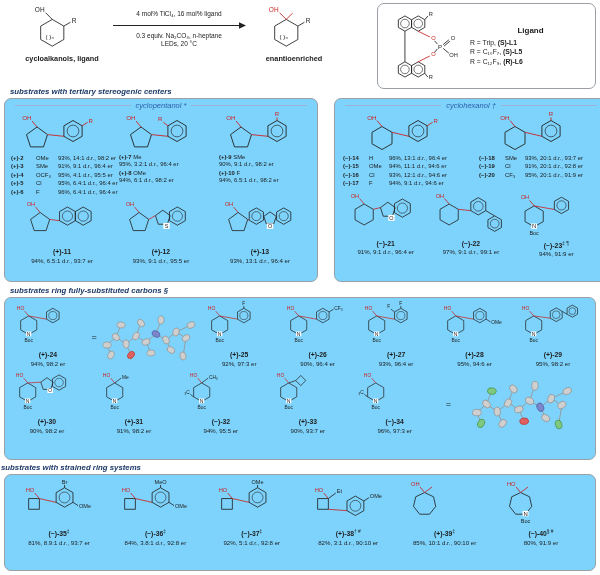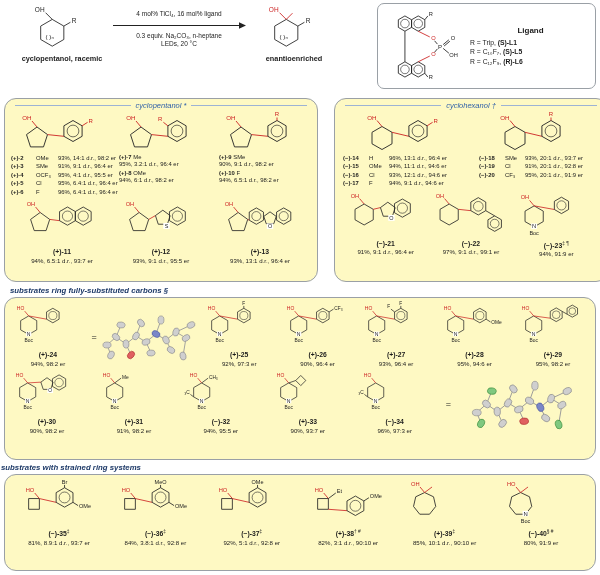--- a/index.html
+++ b/index.html
@@ -5,21 +5,21 @@
 *{box-sizing:border-box;margin:0;padding:0}
 html,body{width:600px;height:575px;background:#fff}
 body{font-family:"Liberation Sans","DejaVu Sans",sans-serif;color:#1c1c1c;position:relative}
 svg{display:block}
 .fig{position:absolute;left:0;top:0;width:600px;height:575px;background:#fff;overflow:hidden}
 .abs{position:absolute}
 .bold{font-weight:700}
 .cap{font-size:7.3px;font-weight:700;text-align:center;margin-top:1px;white-space:nowrap}
 .cond{font-size:6.5px;text-align:center;white-space:nowrap;line-height:8.5px}
 .sec-title{font-style:italic;font-size:7.8px;color:#1e3a68;white-space:nowrap;font-weight:600}
-.obox{position:absolute;border:1px solid #9aa0a6;border-radius:12px;background:#fef9c3}
+.obox{position:absolute;border:1px solid #9aa0a6;border-radius:7px;background:#7dd3fc}
 .boxhead{display:flex;align-items:center;gap:5px;color:#2e5fa8;font-style:italic;font-size:7.5px;margin:2px 10px 0;white-space:nowrap}
 .boxhead::before,.boxhead::after{content:"";flex:1;border-top:1px solid #9db3d4}
 .row{display:flex;align-items:flex-start;justify-content:space-between}
 .grp{display:flex;flex-direction:column;align-items:center}
 .entries{width:100%;padding-left:4px}
 .erow{display:grid;align-items:baseline;font-size:5.9px;line-height:8.4px;white-space:nowrap}
 .erow .el{font-weight:700}
 .erow2{font-size:5.9px;line-height:7.3px;white-space:nowrap;margin-bottom:1.5px}
 .erow2 .bold{font-weight:700}
 .card{display:flex;flex-direction:column;align-items:center}
@@ -42,21 +42,21 @@
     <div id="substrate-svg">
         <svg width="88" height="50" viewBox="0 0 92 50">
           <polygon points="40.0,16.0 52.1,23.0 52.1,37.0 40.0,44.0 27.9,37.0 27.9,23.0" fill="none" stroke="#222" stroke-width="0.9"></polygon>
           <line x1="40.0" y1="16.0" x2="33.0" y2="9.0" stroke="#222" stroke-width="0.9"></line>
           <text x="32" y="8.5" font-size="6.8" fill="#222" text-anchor="end">OH</text>
           <line x1="52.1" y1="23.0" x2="59.0" y2="19.0" stroke="#222" stroke-width="0.9"></line>
           <text x="60.5" y="20" font-size="6.8" fill="#222" text-anchor="start">R</text>
           <text x="33" y="37" font-size="6.5" fill="#222" text-anchor="start">( )ₙ</text>
         </svg>
       </div>
-    <div class="cap">cyclopentanol, racemic</div>
+    <div class="cap">cycloalkanols, ligand</div>
   </div>
 
   <div class="abs" style="left:110px;top:10px;width:138px">
     <div class="cond">4 mol% TiCl₄, 16 mol% ligand</div>
     <div id="arrow-svg" style="padding:2px 0;display:flex;justify-content:center">
         <svg width="136" height="9" viewBox="0 0 136 9">
           <line x1="2" y1="4.5" x2="128" y2="4.5" stroke="#222" stroke-width="1"></line>
           <polygon points="128,1.2 135,4.5 128,7.8" fill="#222"></polygon>
         </svg>
       </div>
@@ -112,20 +112,21 @@
     <div class="liginfo">
       <div class="ligtitle">Ligand</div>
       <div id="ligand-rows">
           <div class="lrow">R = Trip, <span class="bold">(S)-L1</span></div>
           <div class="lrow">R = C₁₀F₇, <span class="bold">(S)-L5</span></div>
           <div class="lrow">R = C₁₂F₉, <span class="bold">(R)-L6</span></div>
         </div>
     </div>
   </div>
 
+  <div class="sec-title abs" style="left:10px;top:87px">substrates with tertiary stereogenic centers</div>
   <div class="obox" style="left:4px;top:98px;width:314px;height:184px">
     <div class="boxhead">
         <span>cyclopentanol *</span>
       </div>
     <div id="boxa-row1" class="row" style="padding:0 2px">
         <div class="grp" style="width:108px">
           <svg width="92" height="44" viewBox="0 0 92 44">
             <polygon points="22.0,17.0 32.5,24.6 28.5,36.9 15.5,36.9 11.5,24.6" fill="none" stroke="#222" stroke-width="0.9"></polygon>
             <line x1="22.0" y1="17.0" x2="17.0" y2="11.0" stroke="#cc2222" stroke-width="0.9"></line>
             <text x="16.5" y="10" font-size="6.2" fill="#cc2222" text-anchor="end">OH</text>

